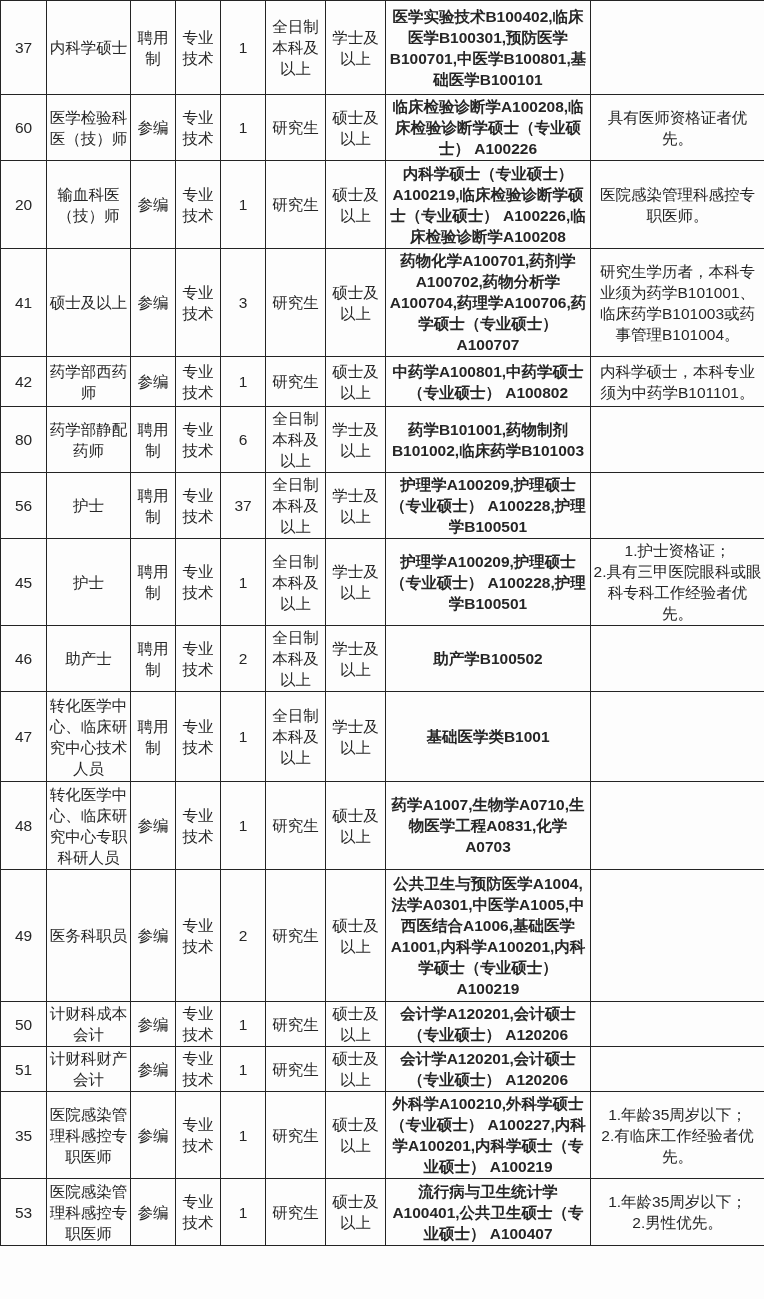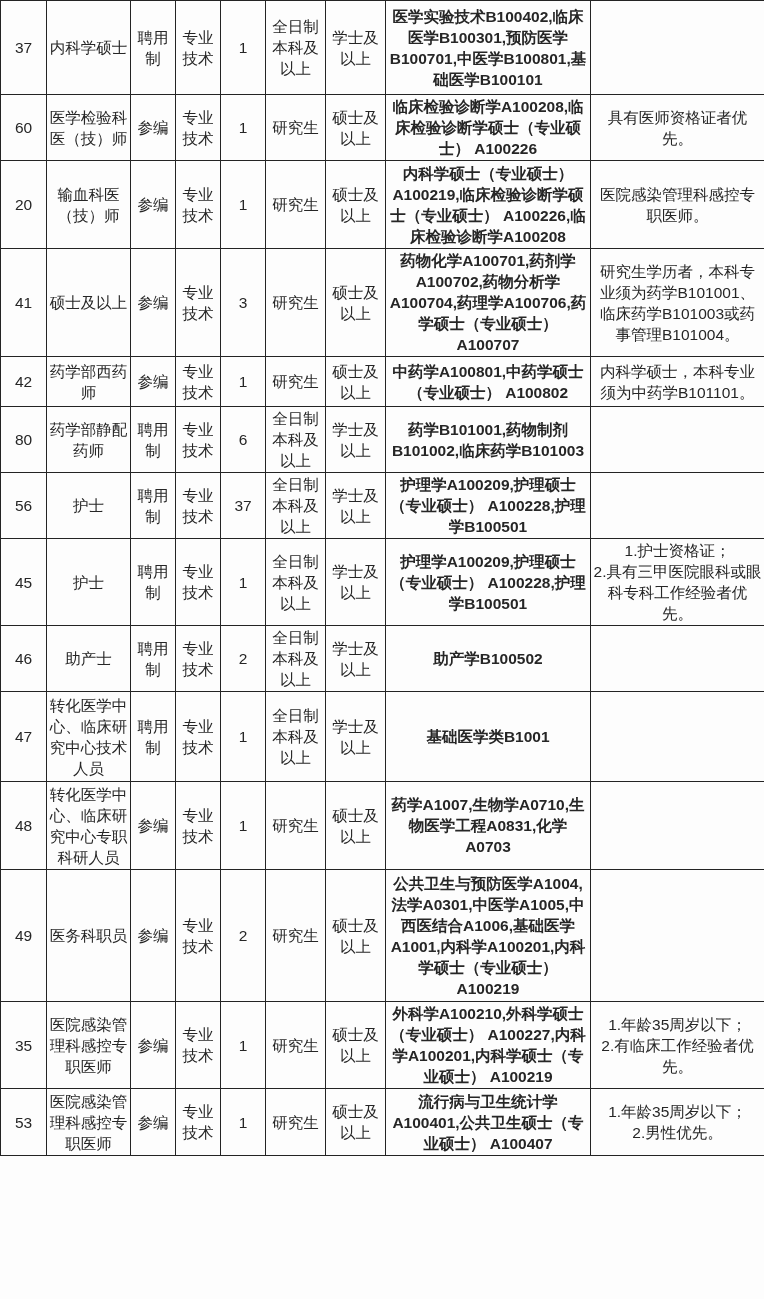--- a/index.html
+++ b/index.html
@@ -185,20 +185,42 @@
       <td class="c-no">49</td>
       <td class="c-pos">医务科职员</td>
       <td class="c-type">参编</td>
       <td class="c-cat">专业技术</td>
       <td class="c-count">2</td>
       <td class="c-edu">研究生</td>
       <td class="c-deg">硕士及以上</td>
       <td class="c-majors">公共卫生与预防医学A1004,法学A0301,中医学A1005,中西医结合A1006,基础医学A1001,内科学A100201,内科学硕士（专业硕士） A100219</td>
       <td class="c-remarks"></td>
     </tr>
+    <tr style="height:44px">
+      <td class="c-no">50</td>
+      <td class="c-pos">计财科成本会计</td>
+      <td class="c-type">参编</td>
+      <td class="c-cat">专业技术</td>
+      <td class="c-count">1</td>
+      <td class="c-edu">研究生</td>
+      <td class="c-deg">硕士及以上</td>
+      <td class="c-majors">会计学A120201,会计硕士（专业硕士） A120206</td>
+      <td class="c-remarks"></td>
+    </tr>
+    <tr style="height:43px">
+      <td class="c-no">51</td>
+      <td class="c-pos">计财科财产会计</td>
+      <td class="c-type">参编</td>
+      <td class="c-cat">专业技术</td>
+      <td class="c-count">1</td>
+      <td class="c-edu">研究生</td>
+      <td class="c-deg">硕士及以上</td>
+      <td class="c-majors">会计学A120201,会计硕士（专业硕士） A120206</td>
+      <td class="c-remarks"></td>
+    </tr>
     <tr style="height:86px">
       <td class="c-no">35</td>
       <td class="c-pos">医院感染管理科感控专职医师</td>
       <td class="c-type">参编</td>
       <td class="c-cat">专业技术</td>
       <td class="c-count">1</td>
       <td class="c-edu">研究生</td>
       <td class="c-deg">硕士及以上</td>
       <td class="c-majors">外科学A100210,外科学硕士（专业硕士） A100227,内科学A100201,内科学硕士（专业硕士） A100219</td>
       <td class="c-remarks">1.年龄35周岁以下；

